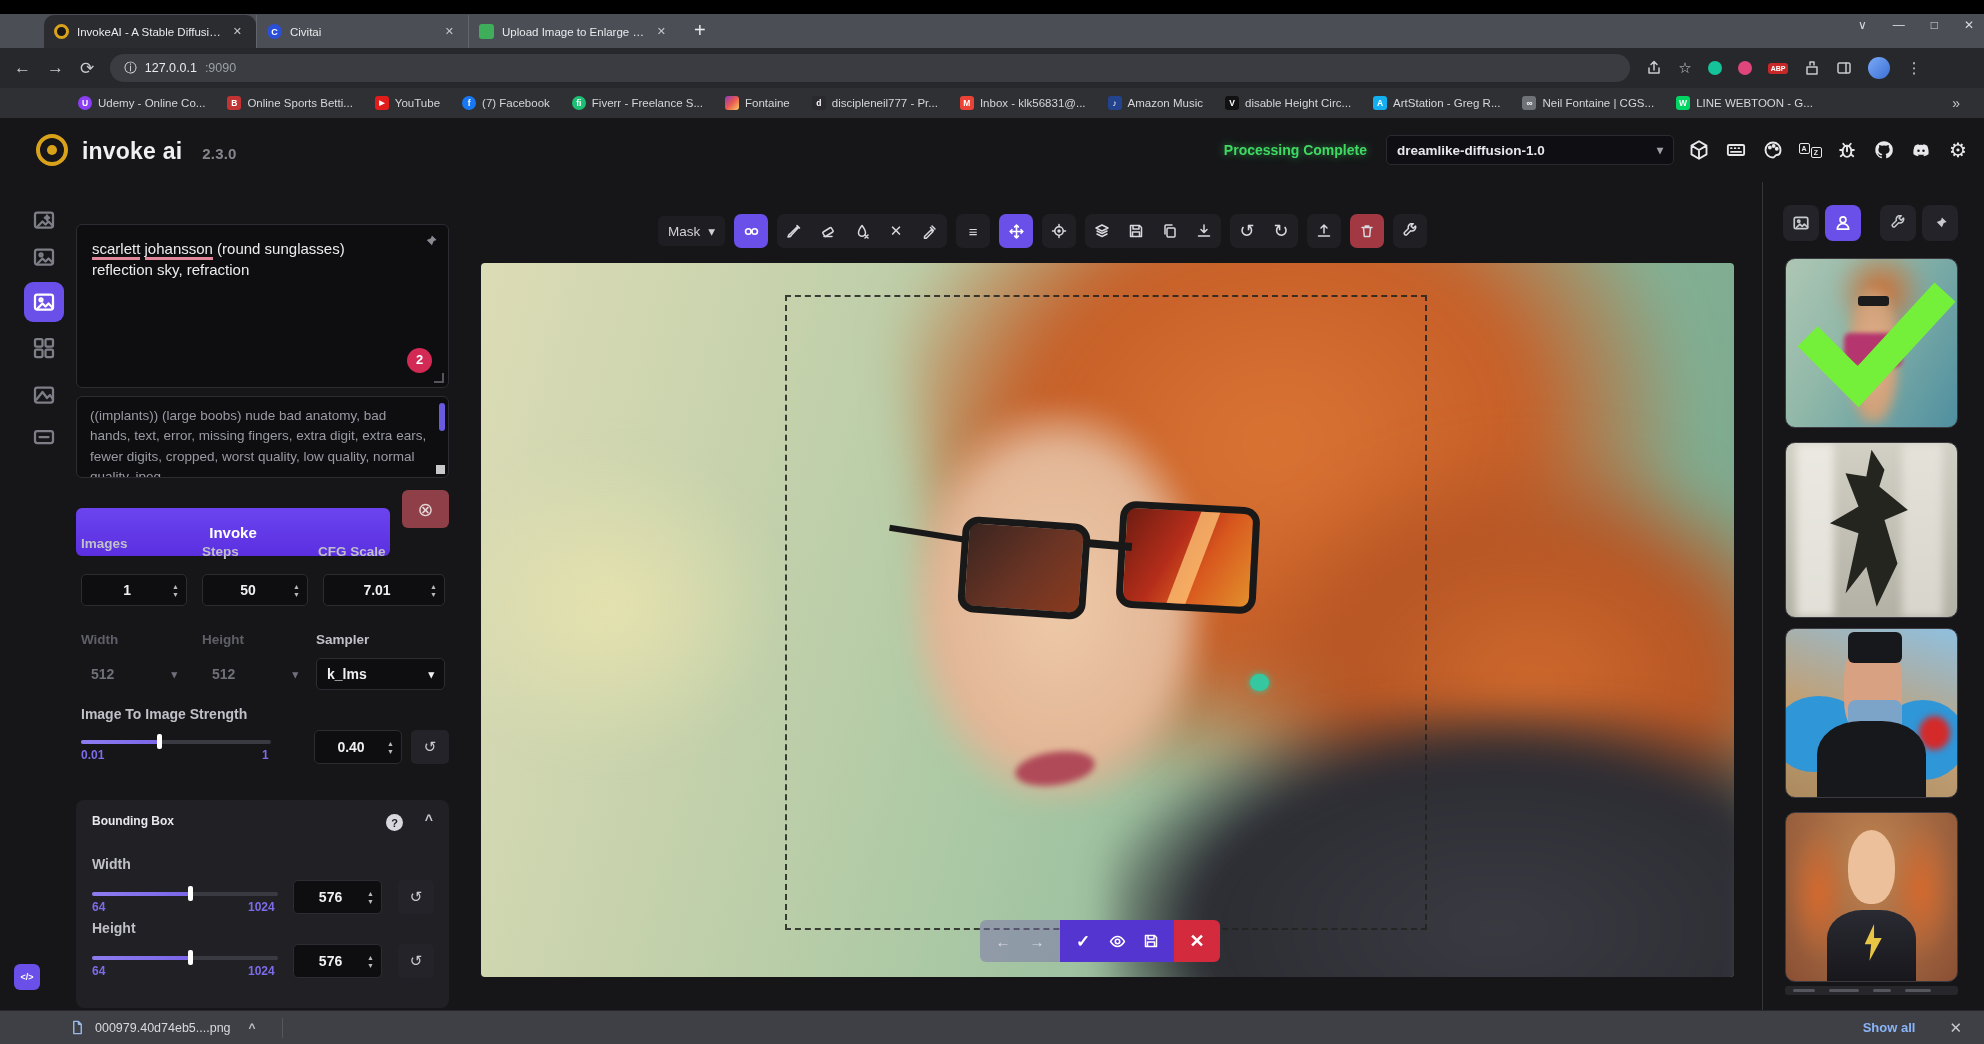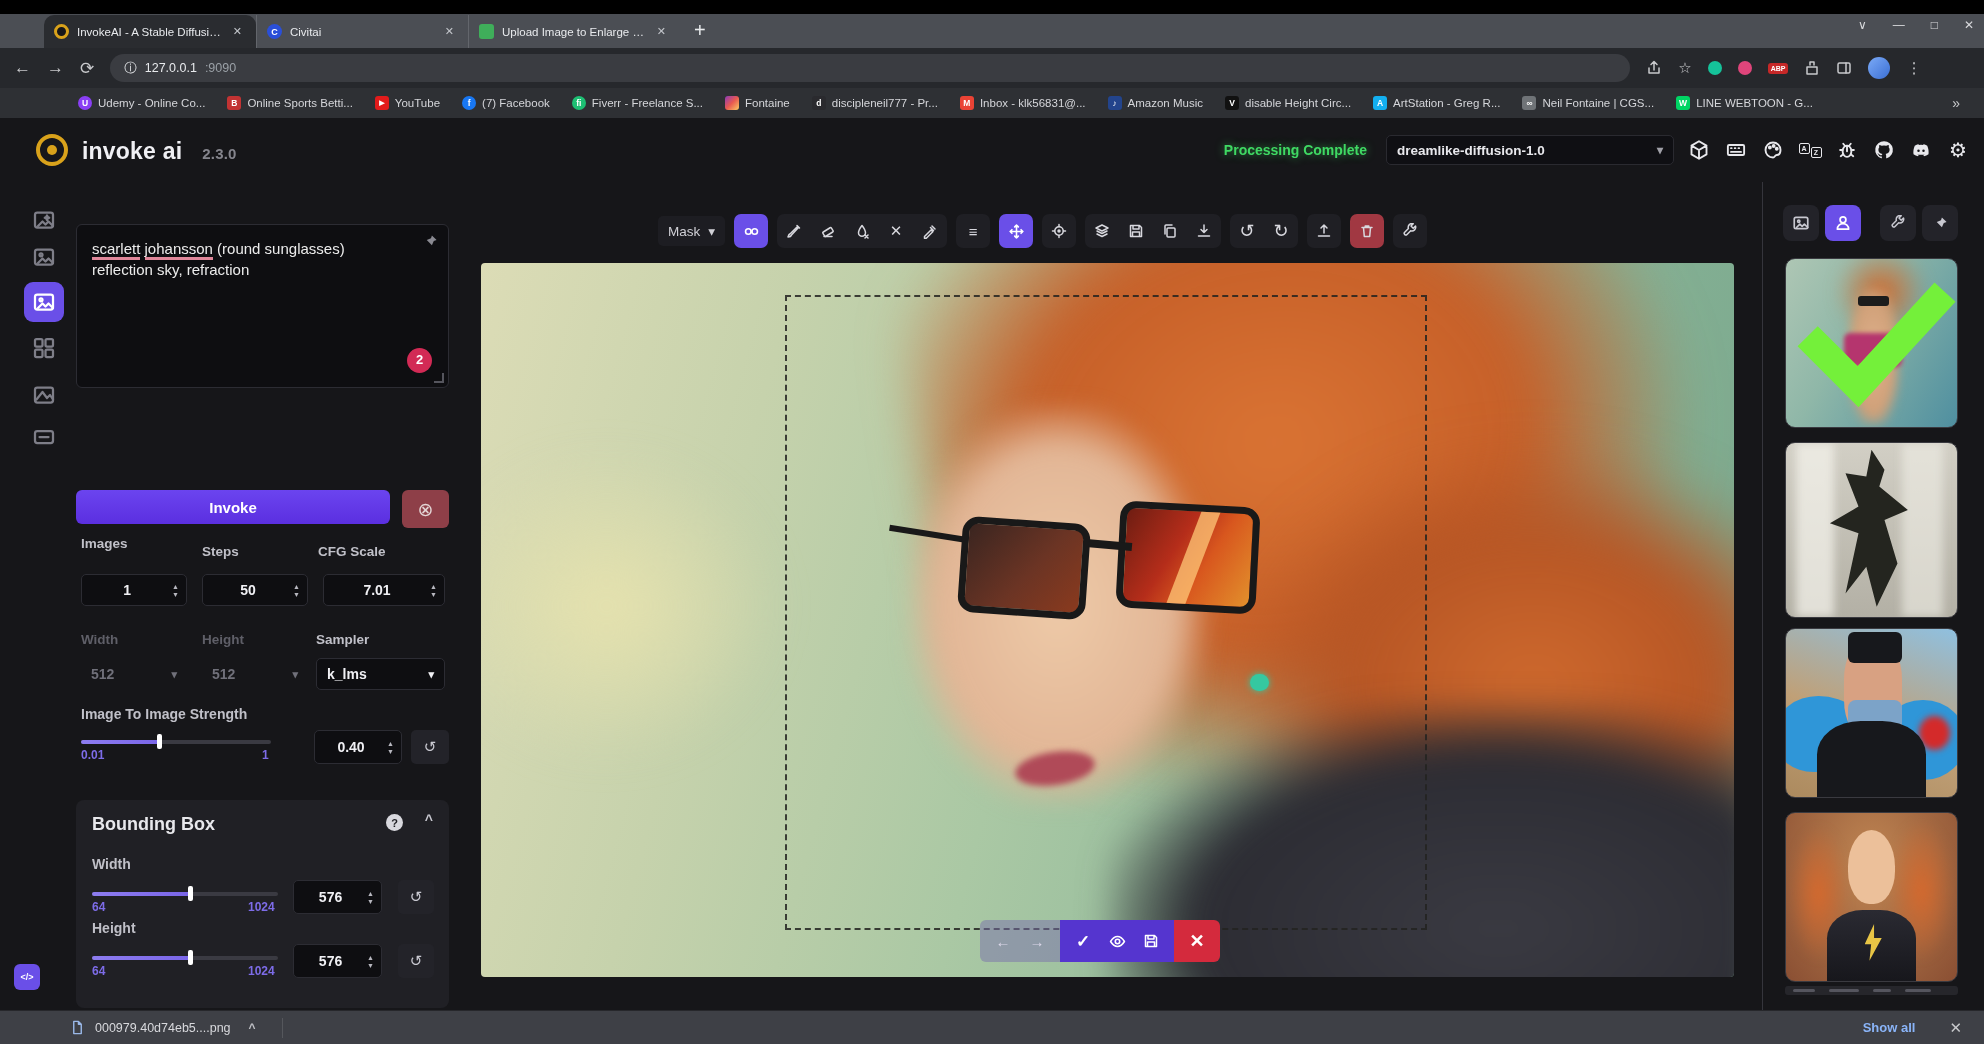--- a/index.html
+++ b/index.html
@@ -72,38 +72,38 @@
   
   .options { position:absolute; left:76px; top:78px; width:373px; height:796px;margin-top:28px; }
   .promptbox { position:absolute; left:0; top:0; width:373px; height:164px; background:#0e0e11; border:1px solid #2c2c33; border-radius:6px; padding:13px 15px; color:#ececec; font-size:15px; line-height:1.4; }
   .misspell { border-bottom:3px solid #e0879a; }
   .pinico { position:absolute; right:10px; top:8px; color:#8a8a92; }
   .badge2 { position:absolute; right:16px; bottom:14px; width:25px; height:25px; border-radius:50%; background:#d22a55; color:#fff; font-size:13px; font-weight:bold; display:flex; align-items:center; justify-content:center; }
   .rsz { position:absolute; right:4px; bottom:4px; width:10px; height:10px; border-right:2px solid #55555d; border-bottom:2px solid #55555d; }
   .negbox { position:absolute; left:0; top:172px; width:373px; height:82px; background:#0e0e11; border:1px solid #2c2c33; border-radius:6px; padding:9px 20px 0 13px; color:#9a9aa3; font-size:13.5px; line-height:1.5; overflow:hidden; }
   .negscroll { position:absolute; right:3px; top:6px; width:6px; height:28px; background:#6a5ae0; border-radius:3px; }
   .negcorner { position:absolute; right:3px; bottom:3px; width:9px; height:9px; background:#c8c8cc; }
-  .invokebtn { position:absolute; left:0; top:266px; width:314px; height:34px; background:linear-gradient(180deg,#6b44ef,#5b2fe0); border-radius:6px; color:#fff; font-size:15px; font-weight:bold; display:flex; align-items:center; justify-content:center; }
+  .invokebtn { position:absolute; left:0; top:284px; width:314px; height:48px; background:linear-gradient(180deg,#6b44ef,#5b2fe0); border-radius:6px; color:#fff; font-size:15px; font-weight:bold; display:flex; align-items:center; justify-content:center; }
   .cancelbtn { position:absolute; left:326px; top:266px; width:47px; height:38px; background:#8e3f48; border-radius:6px; color:#e3d4d4; font-size:19px; display:flex; align-items:center; justify-content:center; }
   .plabel { position:absolute; font-size:13.5px; font-weight:bold; color:#c0c0c8; }
   .plabel.dim { color:#5f5f68; }
   .numin { position:absolute; height:32px; background:#0e0e11; border:1px solid #2c2c33; border-radius:5px; display:flex; align-items:center; color:#f0f0f4; font-size:14px; font-weight:bold; }
   .numin .val { flex:1; text-align:center; }
   .stepper { display:flex; flex-direction:column; gap:1px; padding-right:7px; color:#b8b8c0; font-size:7px; line-height:1; }
   .selbox { position:absolute; height:32px; display:flex; align-items:center; padding:0 10px; font-size:14px; font-weight:bold; border-radius:5px; }
   .selbox .chev { margin-left:auto; font-size:11px; }
   .selbox.dim { color:#70707a; }
   .selbox.lit { background:#0e0e11; border:1px solid #2c2c33; color:#f0f0f4; }
   .sld-track { position:absolute; height:4px; background:#3a3a42; border-radius:2px; }
   .sld-fill { position:absolute; height:4px; background:linear-gradient(90deg,#8d7cf0,#7a66e8); border-radius:2px; }
   .sld-thumb { position:absolute; width:5px; height:15px; background:#fff; border-radius:2px; top:-6px; }
   .sld-min,.sld-max { position:absolute; font-size:12px; font-weight:bold; color:#7d6ce8; }
   .resetbtn { position:absolute; width:38px; height:34px; background:#232329; border-radius:5px; color:#c8c8d0; font-size:15px; display:flex; align-items:center; justify-content:center; }
   .bbox { position:absolute; left:0; top:576px; width:373px; height:208px; background:#202025; border-radius:8px; }
-  .bbox-h { position:absolute; left:16px; top:14px; font-size:18px; font-weight:bold; color:#e8e8ec; }
+  .bbox-h { position:absolute; left:16px; top:14px; font-size:12px; font-weight:bold; color:#e8e8ec; }
   .qmark { position:absolute; right:46px; top:14px; width:17px; height:17px; border-radius:50%; background:#d8d8de; color:#1d1d22; font-size:11px; font-weight:bold; display:flex; align-items:center; justify-content:center; }
   .bbox-chev { position:absolute; right:16px; top:12px; color:#c8c8d0; font-size:14px; font-weight:bold; }
 
   
   .ctoolbar { position:absolute; left:658px; top:94px; height:38px; display:flex; align-items:center; gap:9px; }
   .masksel { height:30px; display:flex; align-items:center; gap:8px; padding:0 10px; color:#d0d0d6; font-size:13.5px; background:#1d1d22; border-radius:5px; }
   .tbtn { width:34px; height:34px; border-radius:7px; display:flex; align-items:center; justify-content:center; background:#1f1f24; color:#d8d8de; font-size:15px; }
   .tbtn.flat { background:transparent; }
   .tbtn.active { background:#6a4fe8; color:#fff; }
   .tbtn.danger { background:#a13842; }
@@ -407,20 +407,25 @@
       <div class="promptbox">
         <div><span class="misspell">scarlett</span> <span class="misspell">johansson</span><span> (round sunglasses)</span></div>
         <div>reflection sky, refraction</div>
         <span class="pinico"><svg class="fi" width="15" height="15" viewBox="0 0 16 16">
               <path d="M9.5 1.5 14.5 6.5 11.5 7.5 9.5 12 4 6.5 8.5 4.5 Z M5.5 10.5 1.5 14.5"></path>
             </svg></span>
         <span class="badge2">2</span>
         <span class="rsz"></span>
       </div>
 
+      <div class="negbox">
+        <span>((implants)) (large boobs) nude bad anatomy, bad hands, text, error, missing fingers, extra digit, extra ears, fewer digits, cropped, worst quality, low quality, normal quality, jpeg</span>
+        <span class="negscroll"></span>
+        <span class="negcorner"></span>
+      </div>
 
       <div class="invokebtn">Invoke</div>
       <div class="cancelbtn">
           <span>⊗</span>
         </div>
 
       <span class="plabel" style="left:5px;top:312px">Images</span>
       <span class="plabel" style="left:126px;top:320px">Steps</span>
       <span class="plabel" style="left:242px;top:320px">CFG Scale</span>
 

